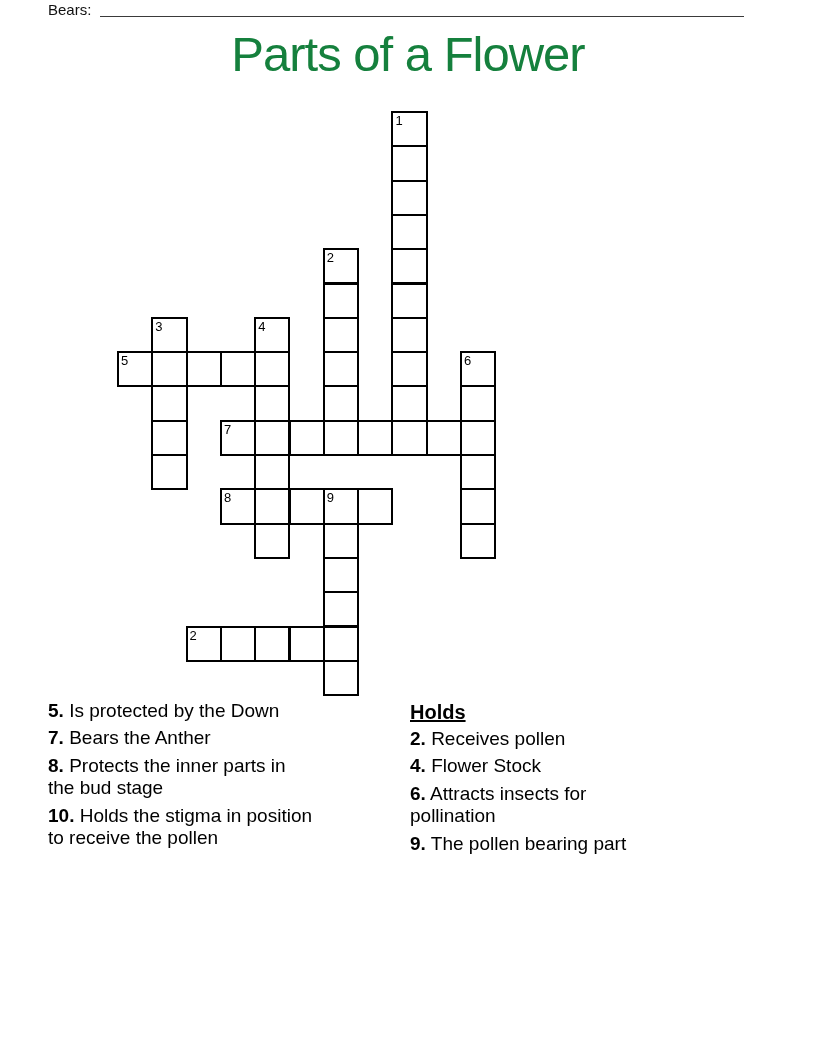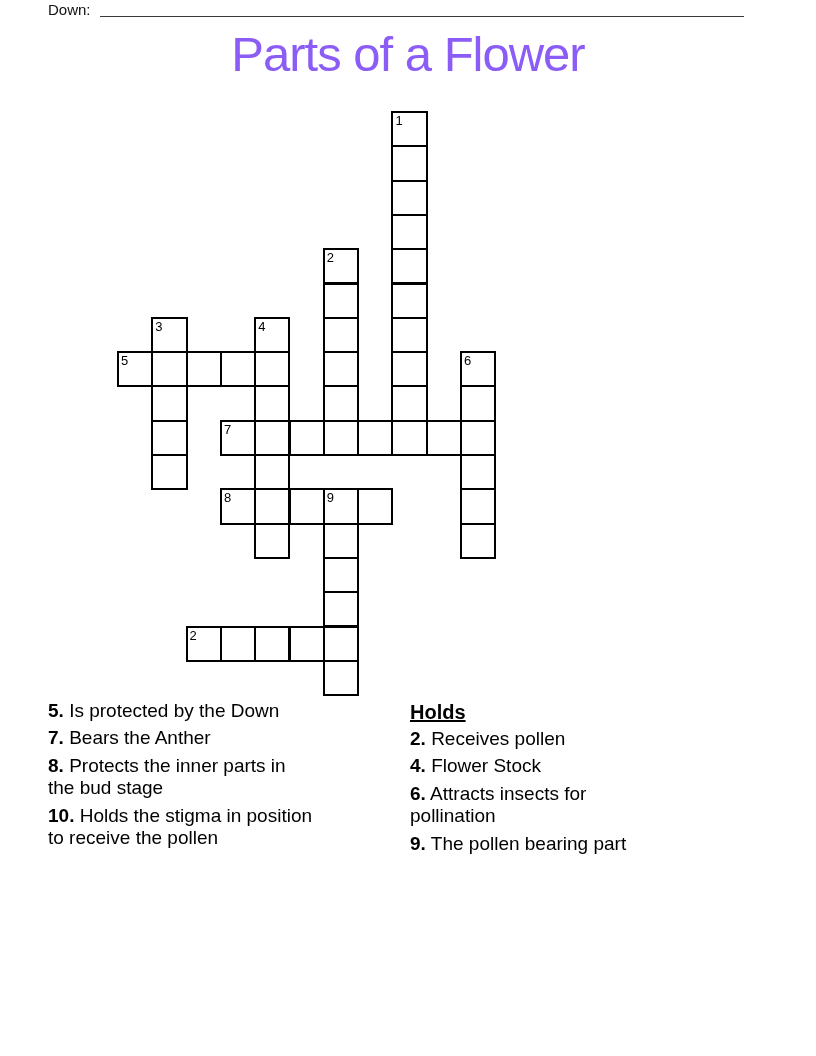--- a/index.html
+++ b/index.html
@@ -10,21 +10,21 @@
     font-family:"Liberation Sans", sans-serif;
     color:#000;
     overflow:hidden;
   }
   #name-row{position:absolute;left:0;top:0;width:816px;height:24px;}
   #name-label{position:absolute;left:48px;top:1px;font-size:15px;color:#111;}
   #name-line{position:absolute;left:100px;top:0px;width:644px;height:16px;border-bottom:1.5px solid #3a3a3a;}
   #title{
     position:absolute;left:0;top:26px;width:816px;
     text-align:center;font-size:49px;line-height:1.15;
-    letter-spacing:-1px;color:#8b5cf6;
+    letter-spacing:-1px;color:#15803d;
   }
   #crossword-grid{position:absolute;}
   .cell{
     position:absolute;box-sizing:border-box;
     background:#ffffff;border:2px solid #000;
   }
   .cellnum{
     position:absolute;left:2px;top:0px;
     font-size:13px;line-height:15px;color:#000;
   }
@@ -38,21 +38,21 @@
   .clue{font-size:19px;line-height:22.4px;margin:0 0 5px 0;}
   .clue .num{font-weight:bold;}
   .clue-text{white-space:pre-line;}
 </style>
 </head>
 <body>
 
 <div id="page">
 
   <div id="name-row">
-    <span id="name-label">Down:</span>
+    <span id="name-label">Bears:</span>
     <div id="name-line"></div>
   </div>
 
   <div id="title">Parts of a Flower</div>
 
   <div id="crossword-grid" style="left: 117px; top: 111px;">
       <div class="cell" style="left: 274.4px; top: 0px; width: 36.3px; height: 36.3px; border-color: rgb(0, 0, 0);">
         <span class="cellnum">1</span>
       </div>
       <div class="cell" style="left: 274.4px; top: 34.3px; width: 36.3px; height: 36.3px; border-color: rgb(0, 0, 0);"></div>

